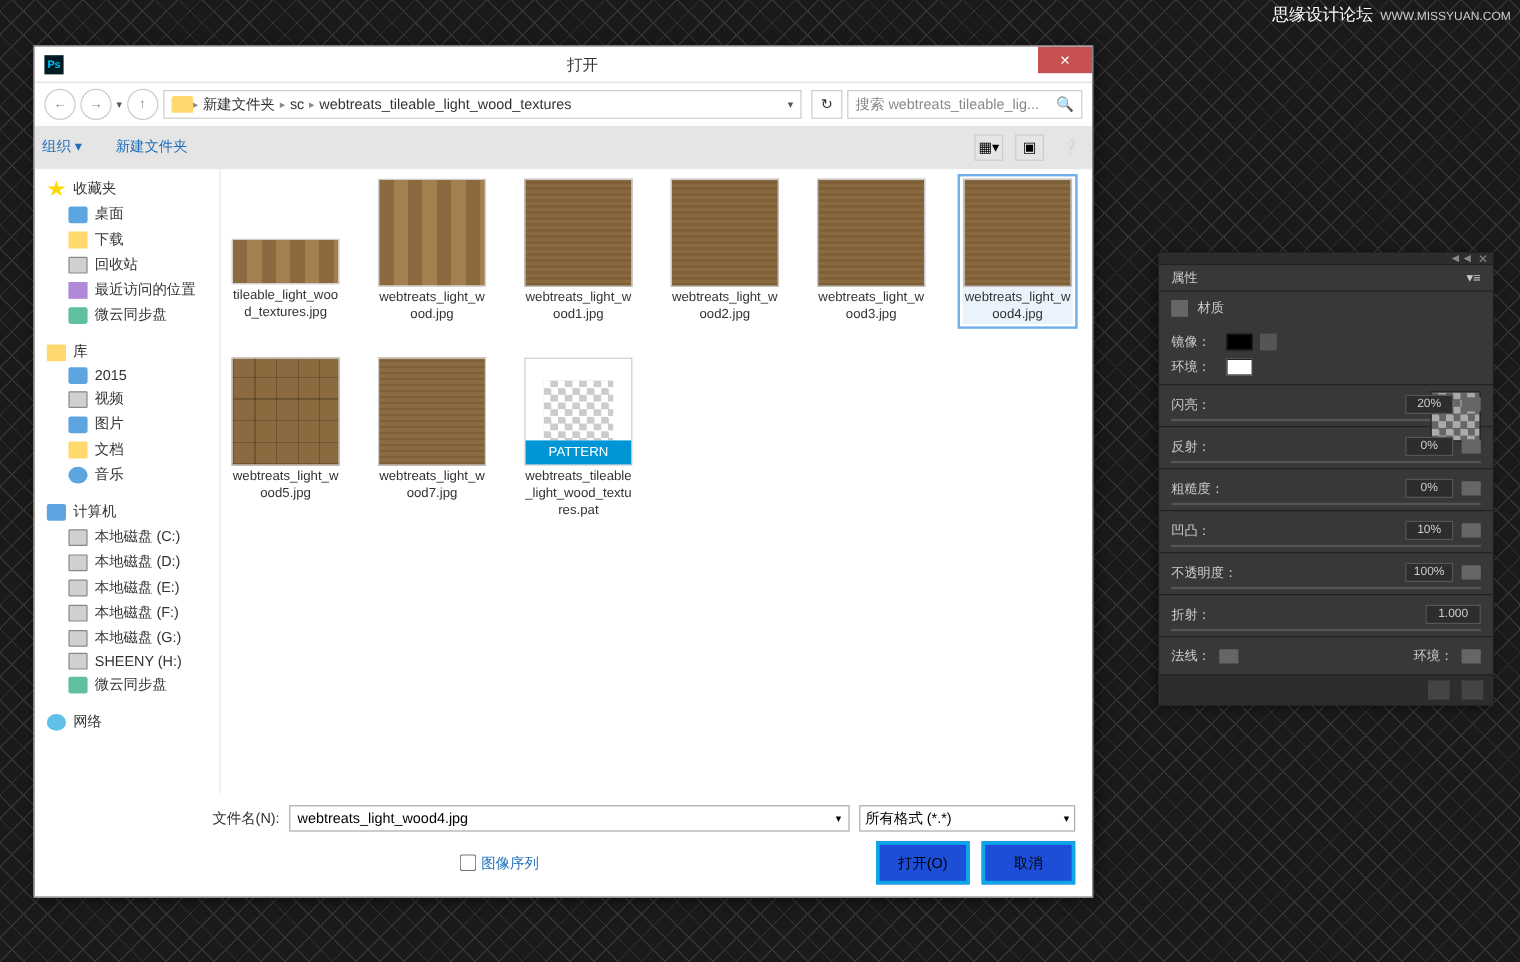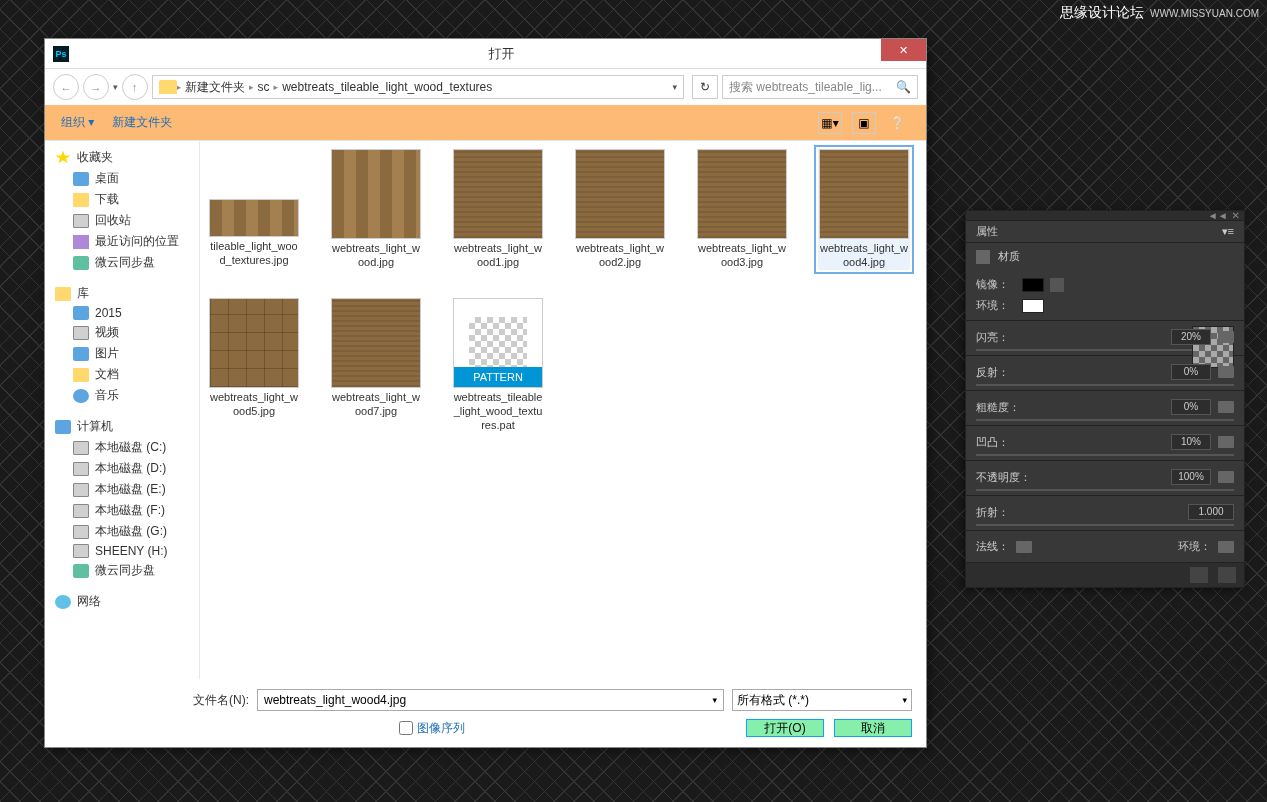--- a/index.html
+++ b/index.html
@@ -1,35 +1,35 @@
 <!DOCTYPE html>
 <html><head>
 <meta charset="utf-8">
 <style>
 * { margin: 0; padding: 0; box-sizing: border-box; font-family: "Microsoft YaHei", "Segoe UI", Arial, sans-serif; }
 body { width: 1267px; height: 802px; background: #2a2a2a; position: relative; overflow: hidden; }
 .bg-grid { position: absolute; inset: 0; background: #1a1a1a; background-image: repeating-linear-gradient(45deg, #333 0, #333 1px, transparent 1px, transparent 14px), repeating-linear-gradient(-45deg, #333 0, #333 1px, transparent 1px, transparent 14px); }
 .watermark { position: absolute; top: 4px; right: 8px; color: #fff; font-size: 14px; z-index: 5; }
 .watermark .sub { font-size: 10px; color: #ccc; margin-left: 6px; }
-.dialog { position: absolute; left: 44px; top: 38px; width: 883px; height: 710px; background: #fff; border: 1px solid #888; box-shadow: 2px 2px 10px rgba(0,0,0,.5); display: flex; flex-direction: column; }
+.dialog { position: absolute; left: 28px; top: 38px; width: 883px; height: 710px; background: #fff; border: 1px solid #888; box-shadow: 2px 2px 10px rgba(0,0,0,.5); display: flex; flex-direction: column; }
 .titlebar { height: 30px; display: flex; align-items: center; background: #fff; border-bottom: 1px solid #ddd; position: relative; }
 .titlebar .ps-icon { width: 16px; height: 16px; margin: 0 8px; background: #001d26; color: #00c8ff; display: flex; align-items: center; justify-content: center; font-size: 9px; font-weight: bold; }
 .titlebar .title { flex: 1; text-align: center; font-size: 13px; color: #333; }
 .titlebar .close { width: 45px; height: 22px; position: absolute; right: 0; top: 0; background: #c75050; color: #fff; display: flex; align-items: center; justify-content: center; font-size: 11px; }
 .navbar { height: 36px; display: flex; align-items: center; padding: 0 8px; gap: 4px; background: #fff; }
 .navbtn { width: 26px; height: 26px; border: 1px solid #ccc; border-radius: 50%; display: flex; align-items: center; justify-content: center; color: #888; font-size: 11px; }
 .folder-icon { width: 18px; height: 14px; background: #ffd86e; border-radius: 2px 2px 0 0; position: relative; }
 .breadcrumb { display: flex; align-items: center; gap: 4px; font-size: 12px; color: #333; flex: 1; }
 .breadcrumb .chev { color: #888; font-size: 9px; }
 .addrbar { flex: 1; border: 1px solid #ccc; height: 24px; display: flex; align-items: center; padding: 0 6px; margin-right: 4px; }
 .addrbar .drop { margin-left: auto; color: #555; font-size: 9px; }
 .refresh { width: 26px; height: 24px; border: 1px solid #ccc; display: flex; align-items: center; justify-content: center; font-size: 12px; color: #333; }
 .searchbox { width: 196px; height: 24px; border: 1px solid #ccc; display: flex; align-items: center; padding: 0 6px; font-size: 12px; color: #888; }
 .searchbox .mag { margin-left: auto; color: #555; }
-.toolbar { height: 36px; display: flex; align-items: center; padding: 0 16px; gap: 18px; border-bottom: 1px solid #e8e8e8; background: #fdba74; }
+.toolbar { height: 36px; display: flex; align-items: center; padding: 0 6px; gap: 28px; border-bottom: 1px solid #e8e8e8; background: #e5e5e5; }
 .toolbar .lbl { font-size: 12px; color: #1e6fba; }
 .tool-right { margin-left: auto; display: flex; gap: 10px; align-items: center; }
 .tool-btn { width: 24px; height: 22px; border: 1px solid #ccc; display: flex; align-items: center; justify-content: center; font-size: 12px; }
 .body { flex: 1; display: flex; }
 .sidebar { width: 155px; border-right: 1px solid #e8e8e8; padding: 6px 0; overflow: hidden; }
 .side-group { margin-bottom: 10px; }
 .side-item { display: flex; align-items: center; gap: 6px; padding: 2px 10px; font-size: 12px; color: #333; }
 .side-item.header { font-weight: normal; color: #333; }
 .side-item .ic { width: 16px; height: 14px; display: inline-block; }
 .ic.star { background: #ffd800; clip-path: polygon(50% 0, 61% 35%, 98% 35%, 68% 57%, 79% 91%, 50% 70%, 21% 91%, 32% 57%, 2% 35%, 39% 35%); }
@@ -58,21 +58,21 @@
 .fname { word-break: break-all; line-height: 1.3; text-align: center; }
 .footer { padding: 10px 14px; display: flex; flex-direction: column; gap: 8px; }
 .frow { display: flex; align-items: center; gap: 8px; }
 .frow .flabel { font-size: 12px; color: #333; width: 190px; text-align: right; }
 .finput { flex: 1; height: 22px; border: 1px solid #aaa; padding: 0 6px; font-size: 12px; background: #fff; }
 .fselect { width: 180px; height: 22px; border: 1px solid #aaa; font-size: 12px; padding: 0 4px; display: flex; align-items: center; }
 .fselect .drop { margin-left: auto; font-size: 9px; }
 .fcheck { display: flex; align-items: center; gap: 4px; font-size: 12px; color: #1e6fba; margin-left: 340px; }
 .fcheck input { width: 14px; height: 14px; }
 .fbuttons { display: flex; gap: 10px; margin-left: auto; }
-.fbtn { width: 78px; height: 18px; border: 1px solid #0ea5e9; background: #86efac; font-size: 12px; display: flex; align-items: center; justify-content: center; }
+.fbtn { width: 78px; height: 36px; border: 3px solid #0ea5e9; background: #1d4ed8; font-size: 12px; display: flex; align-items: center; justify-content: center; }
 .panel { position: absolute; right: 22px; top: 210px; width: 280px; background: #383838; border: 1px solid #222; color: #ccc; font-size: 11px; z-index: 10; box-shadow: -2px 2px 8px rgba(0,0,0,.5); }
 .panel-handle { height: 10px; background: #2d2d2d; display: flex; align-items: center; justify-content: flex-end; padding: 0 4px; gap: 4px; color: #888; font-size: 10px; border-bottom: 1px solid #222; }
 .panel-tab { height: 22px; display: flex; align-items: center; padding: 0 10px; background: #383838; border-bottom: 1px solid #222; }
 .panel-subtitle { display: flex; align-items: center; gap: 8px; padding: 6px 10px; }
 .panel-subtitle .cube { width: 14px; height: 14px; background: #666; }
 .panel-body { padding: 4px 0; }
 .prow { display: flex; align-items: center; gap: 6px; padding: 3px 10px; }
 .prow .plabel { width: 40px; }
 .swatch { width: 22px; height: 14px; border: 1px solid #222; }
 .swatch.black { background: #000; }

